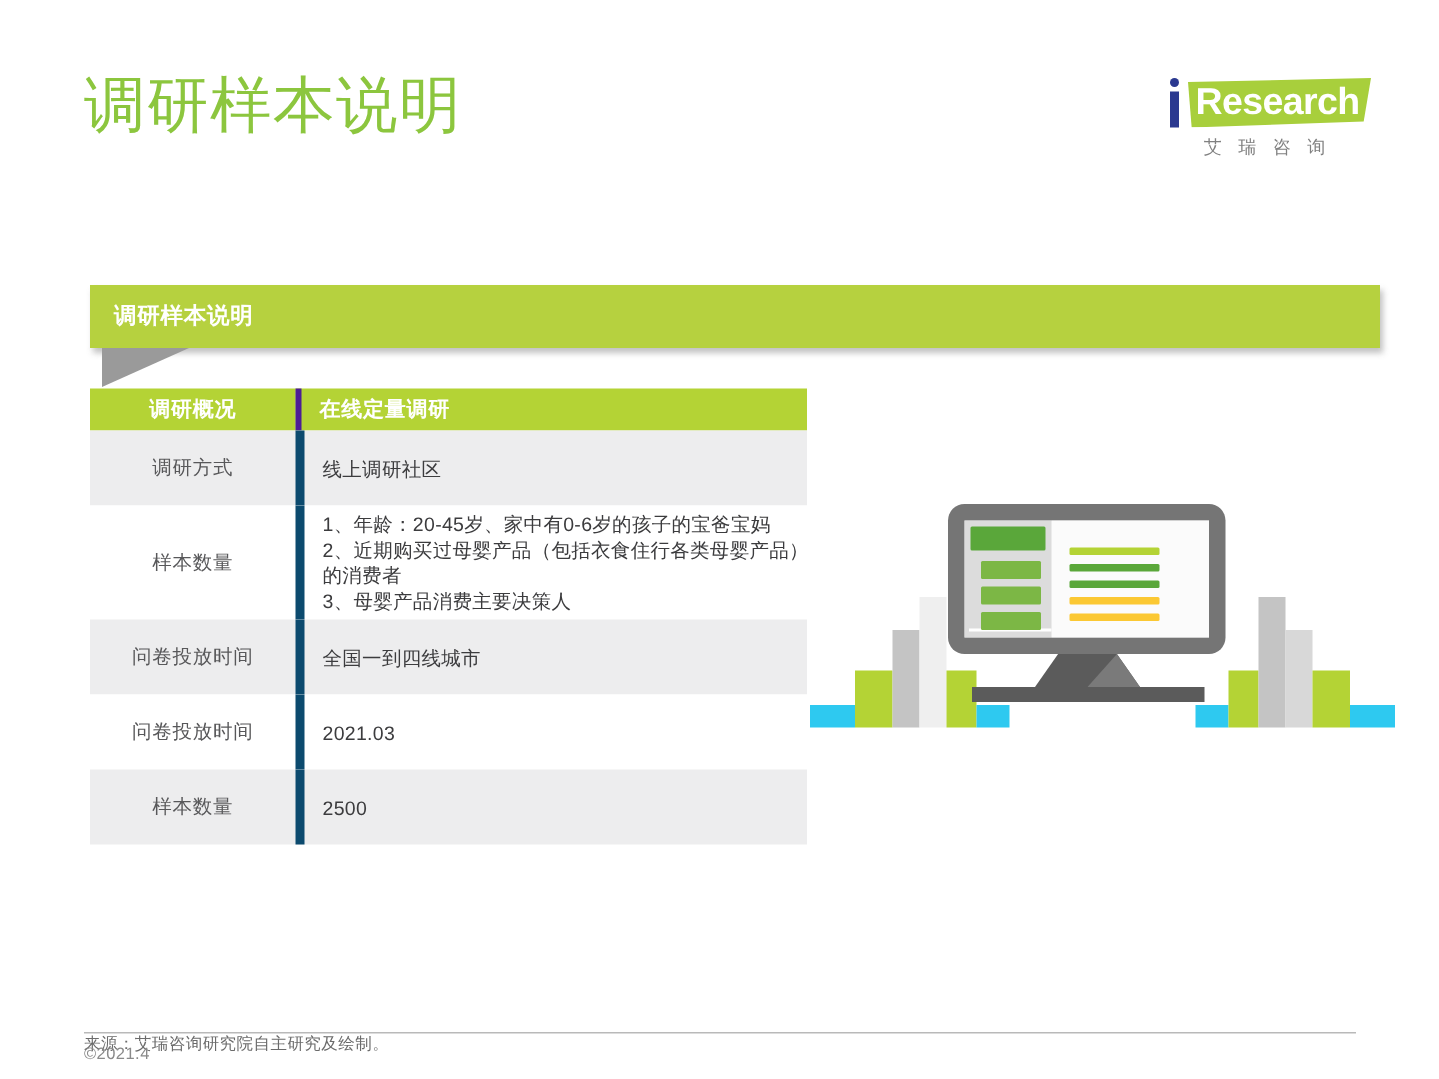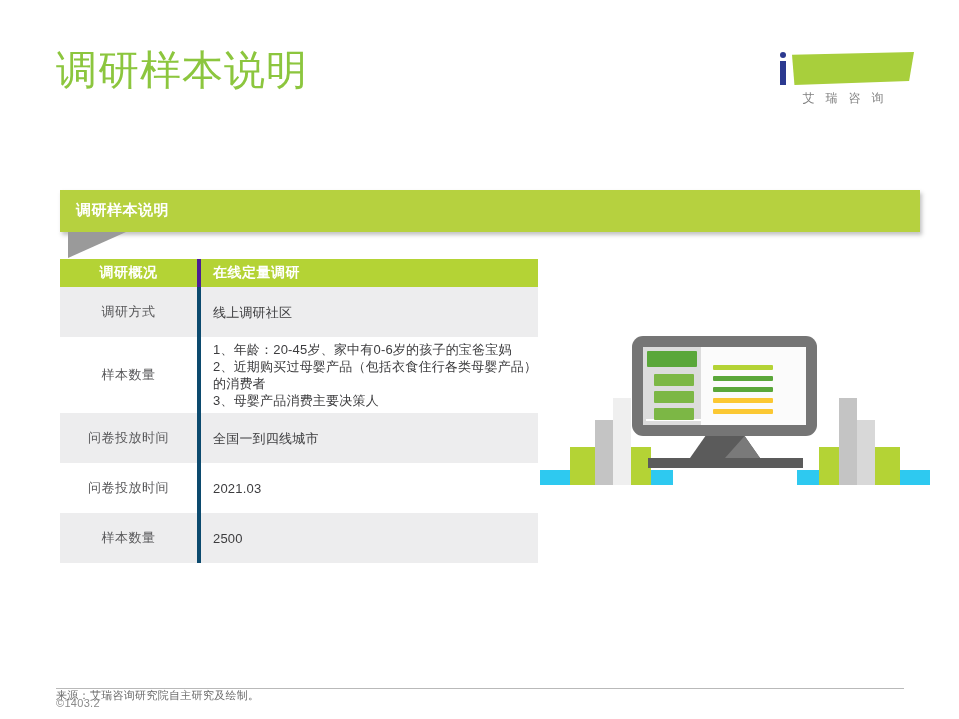--- a/index.html
+++ b/index.html
@@ -167,21 +167,21 @@
     text-align: center;
     font-size: 13px;
     color: #58585a;
     letter-spacing: 0.5px;
   }
   .cell-value {
     text-align: left;
     font-size: 13px;
     color: #3c3c3e;
     padding-left: 12px !important;
-    border-left: 4px solid #0c4a6e;
+    border-left: 6px solid #0c4a6e;
     line-height: 17px;
     letter-spacing: 0.2px;
   }
   .cell-value .line { display: block; white-space: nowrap; }
 
   .h-normal { height: 50px; }
   .h-tall   { height: 76px; margin-top: 46px; }
 
   
   .illustration {
@@ -298,20 +298,21 @@
 </head>
 <body>
 
 <div class="slide-title">调研样本说明</div>
 
 <div class="logo">
   <div class="logo-mark">
     <div class="logo-green-shape"></div>
     <div class="logo-i-dot"></div>
     <div class="logo-i-stem"></div>
+    <div class="logo-word">Research</div>
   </div>
   <div class="logo-cn">艾瑞咨询</div>
 </div>
 
 <div class="banner-wrap">
   <div class="banner">
     <span class="banner-label">调研样本说明</span>
   </div>
   <div class="banner-pointer"></div>
 </div>
@@ -401,13 +402,13 @@
         </div>
     </div>
   </div>
   <div class="monitor-neck"></div>
   <div class="monitor-neck-light"></div>
   <div class="monitor-base"></div>
 </div>
 
 <div class="source-note">来源：艾瑞咨询研究院自主研究及绘制。</div>
 <div class="footer-rule"></div>
-<div class="copyright">©1403.2</div>
+<div class="copyright">©2021.4</div>
 
 </body></html>

